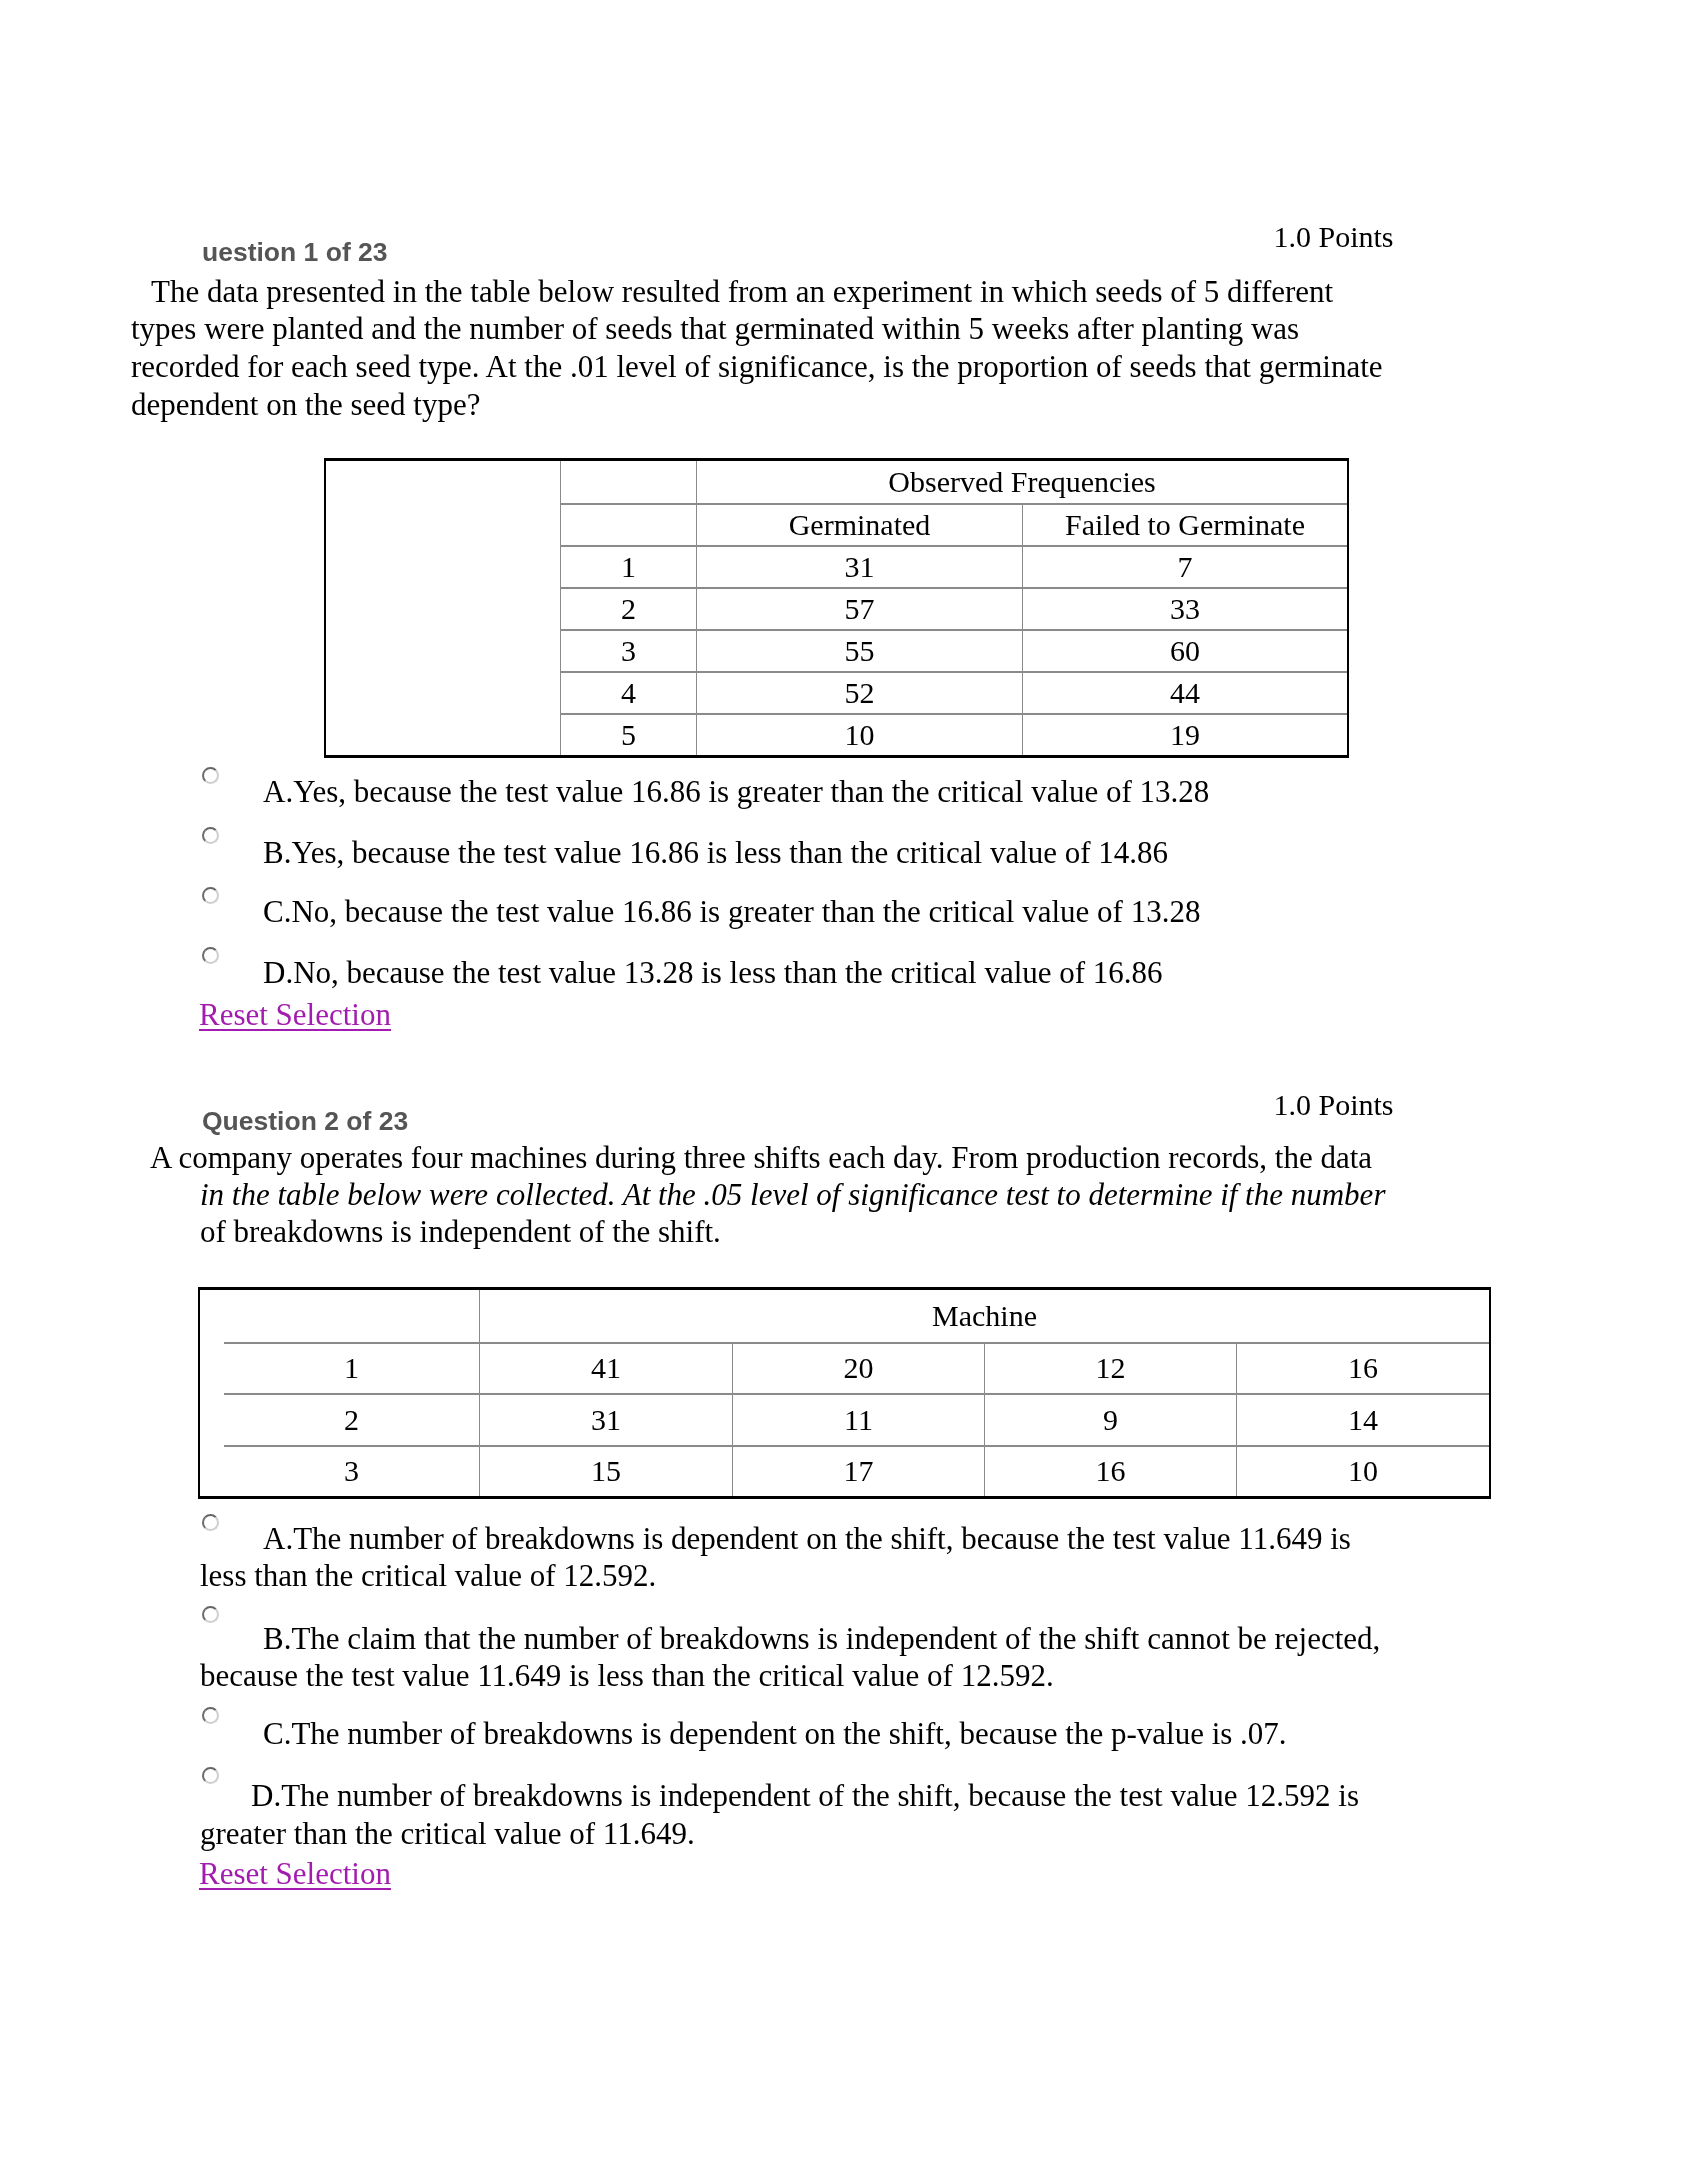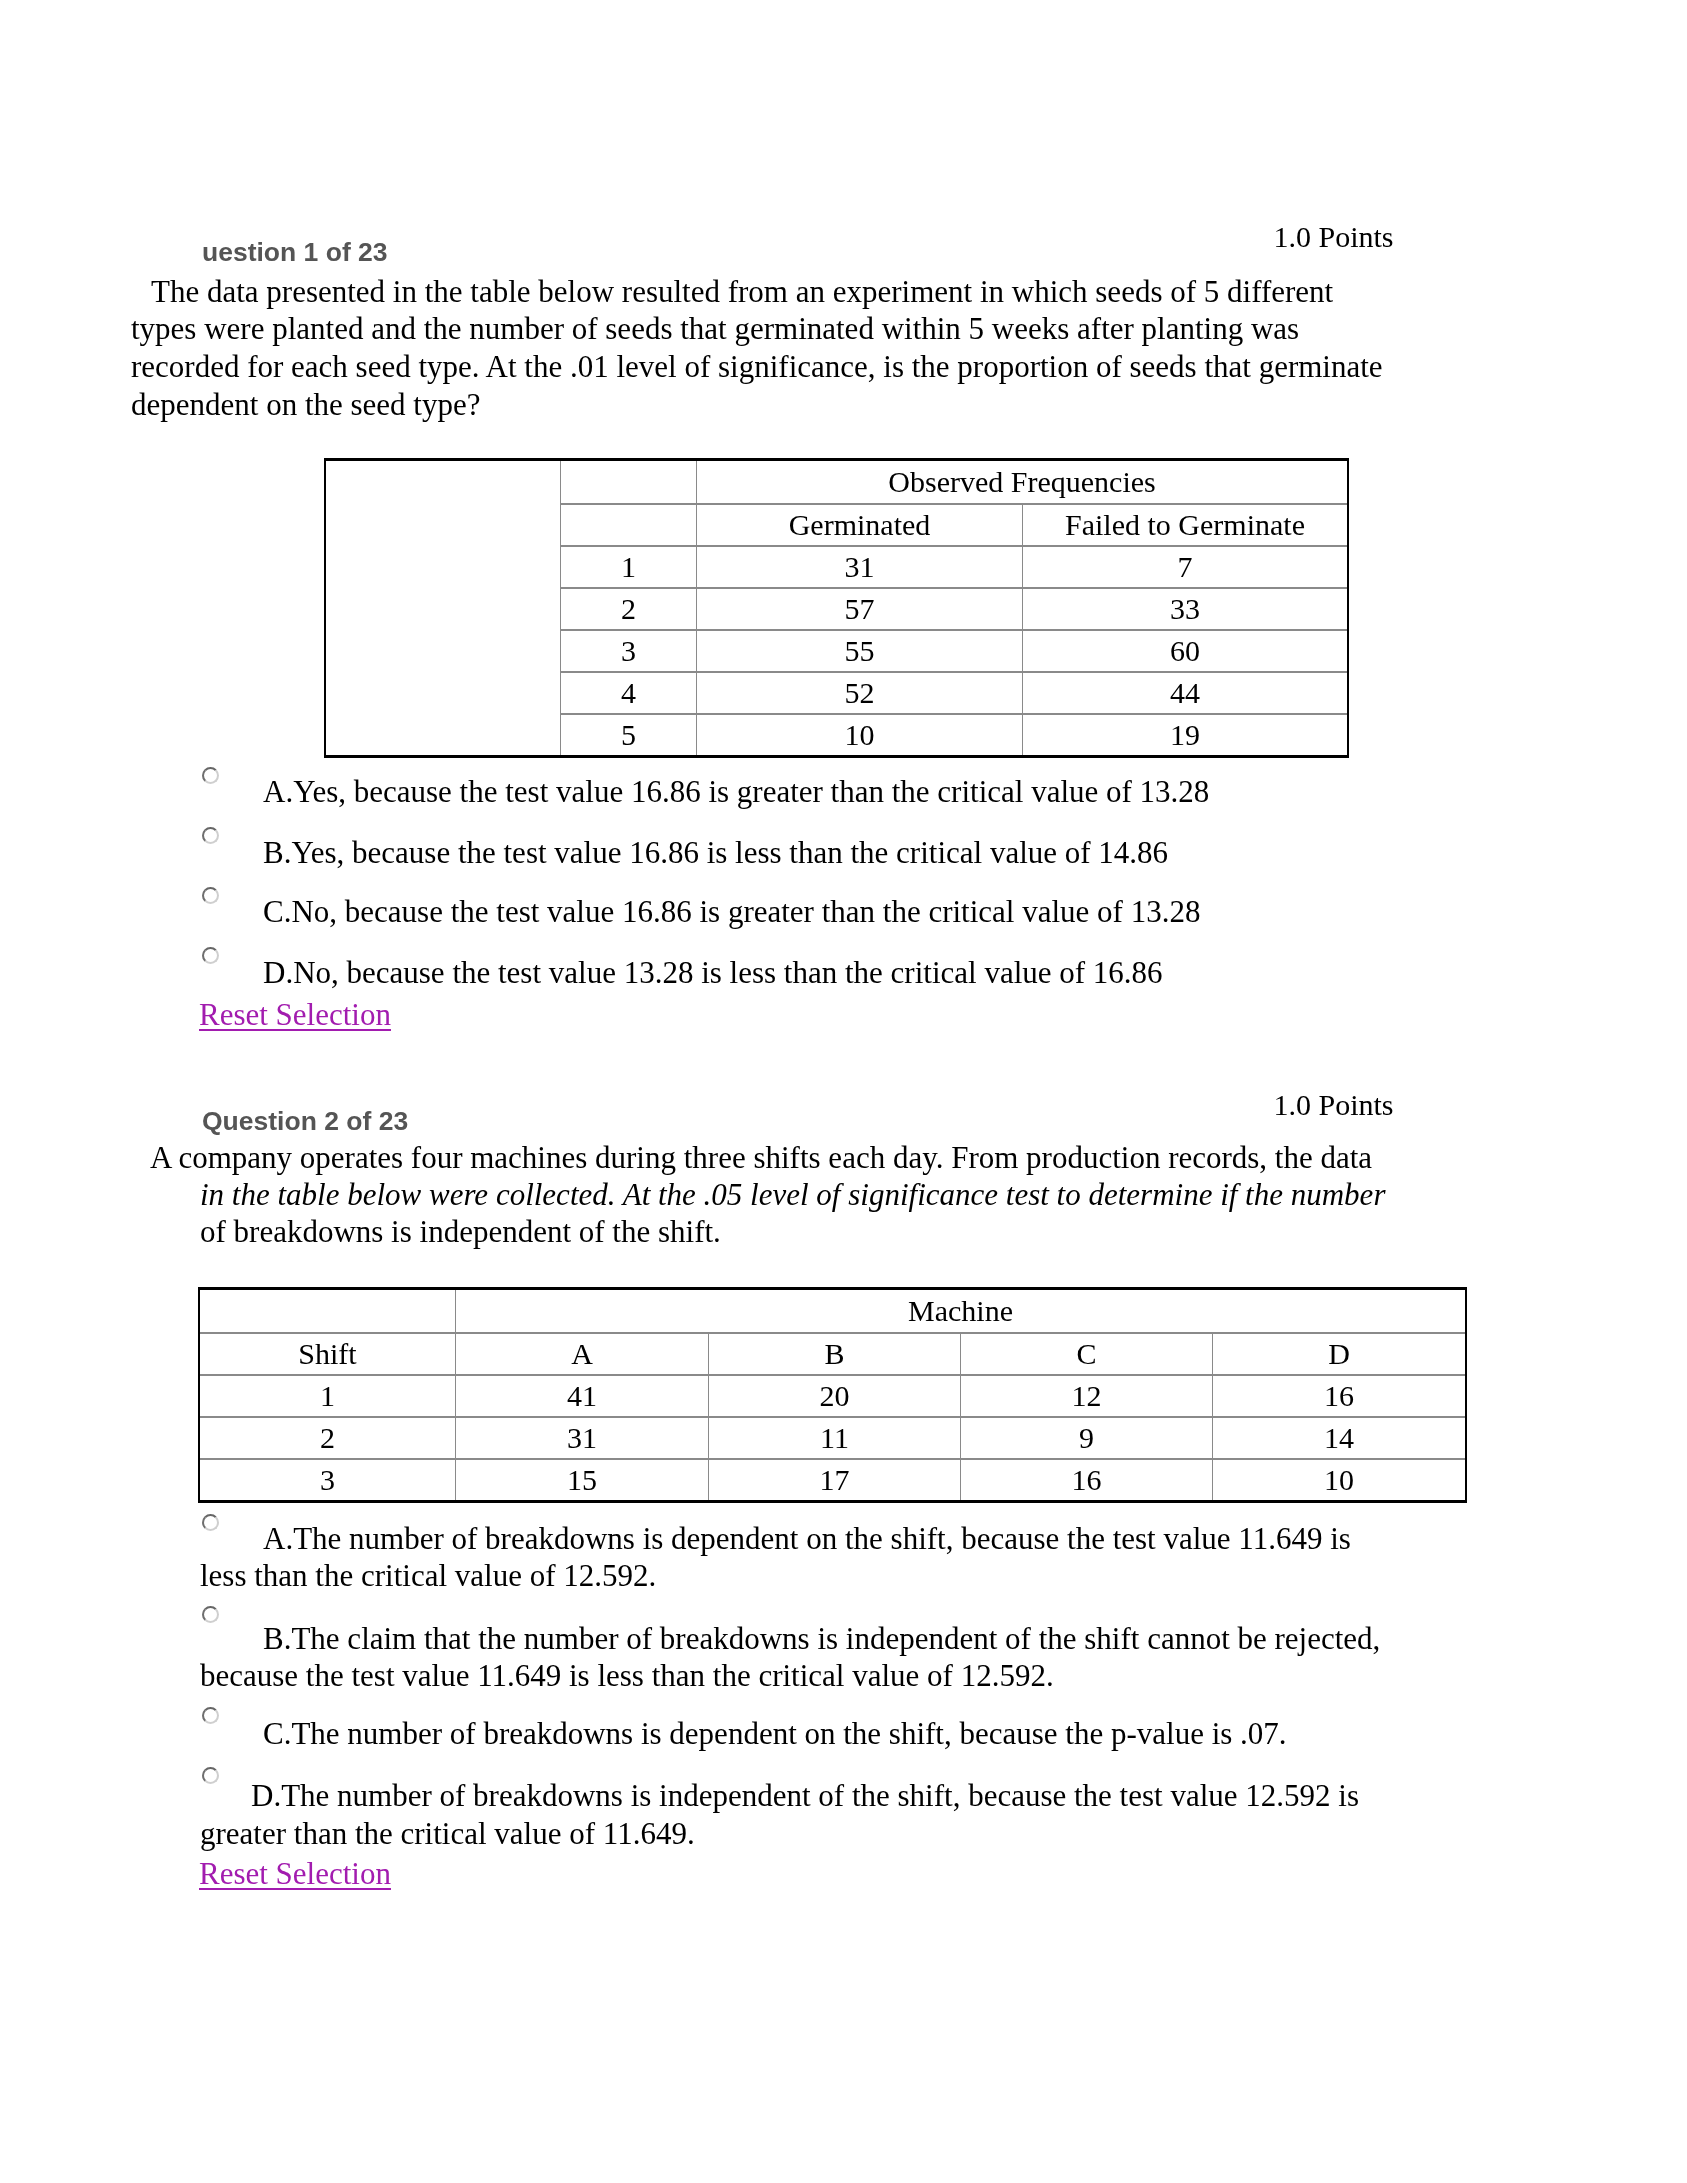--- a/index.html
+++ b/index.html
@@ -170,41 +170,34 @@
 <section>
   <div class="abs points" style="left:1201px; top:1090px;">1.0 Points</div>
   <div class="abs q-header" style="left:202px; top:1108px;">Question 2 of 23</div>
 
   <div class="stem">
     <div class="line" style="left:150px; top:1139px;">A company operates four machines during three shifts each day. From production records, the data</div>
     <div class="line" style="left:200px; top:1176px;font-style:italic;">in the table below were collected. At the .05 level of significance test to determine if the number</div>
     <div class="line" style="left:200px; top:1213px;">of breakdowns is independent of the shift.</div>
   </div>
 
-  <table class="grid" style="left:198px; top:1287px; width:1266px; height:212px;">
+  <table class="grid" style="left:198px; top:1287px; width:1266px; height:212px;padding-left:24px;">
     <colgroup>
       <col style="width:255px">
       <col style="width:253px">
       <col style="width:252px">
       <col style="width:252px">
       <col style="width:253px">
     </colgroup>
     <tbody>
         <tr style="height:42px;">
       <td class="first"></td>
       <td colspan="4">Machine</td>
     </tr>
     <tr style="height:42px;">
-      <td class="first">Shift</td>
-      <td>A</td>
-      <td>B</td>
-      <td>C</td>
-      <td>D</td>
-    </tr>
-    <tr style="height:42px;">
       <td class="first">1</td>
       <td>41</td>
       <td>20</td>
       <td>12</td>
       <td>16</td>
     </tr>
     <tr style="height:42px;">
       <td class="first">2</td>
       <td>31</td>
       <td>11</td>

